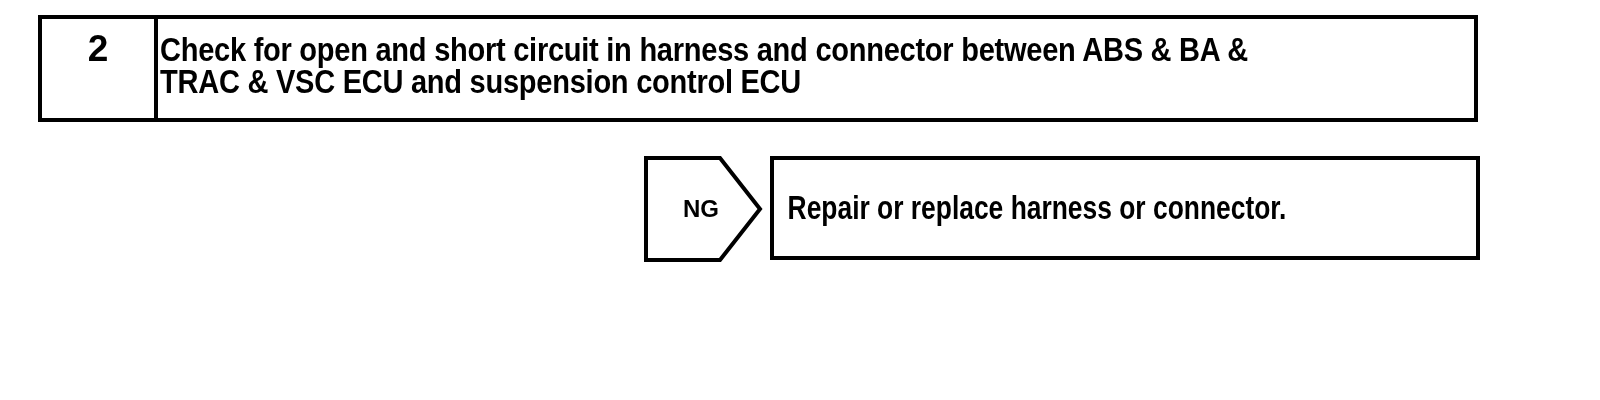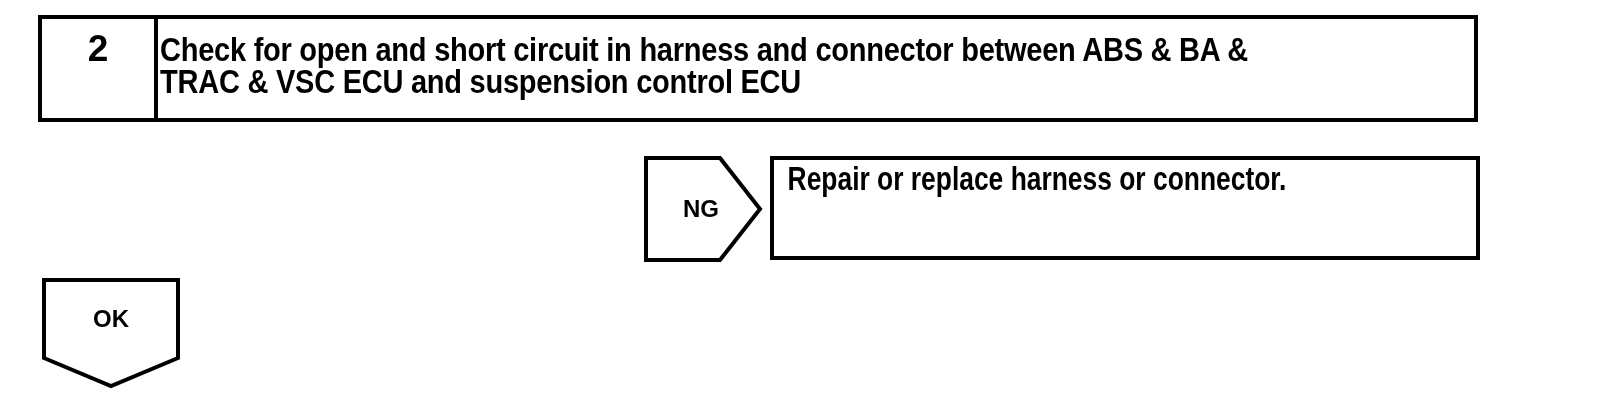--- a/index.html
+++ b/index.html
@@ -89,21 +89,21 @@
   
   .action-box {
     position: absolute;
     left: 770px;
     top: 156px;
     width: 710px;
     height: 104px;
     border: 4px solid var(--line);
     box-sizing: border-box;
     display: flex;
-    align-items: flex-start;
+    align-items: center;
     background: var(--bg);
   }
   .action-text {
     font-size: 33px;
     white-space: nowrap;
     padding-left: 17px;
     transform: scaleX(0.8);
     transform-origin: left center;
   }
 </style>
@@ -126,20 +126,14 @@
     <svg width="120" height="106" viewBox="0 0 120 106">
       <polygon class="shape-poly" points="2,2 76,2 116,53 76,104 2,104"></polygon>
     </svg>
     <span class="shape-label">NG</span>
   </div>
 
   <div class="action-box">
     <span class="action-text">Repair or replace harness or connector.</span>
   </div>
 
-  <div class="shape ok-shape">
-    <svg width="140" height="112" viewBox="0 0 140 112">
-      <polygon class="shape-poly" points="2,2 136,2 136,80 69,108 2,80"></polygon>
-    </svg>
-    <span class="shape-label">OK</span>
-  </div>
 
 </div>
 
 </body></html>

